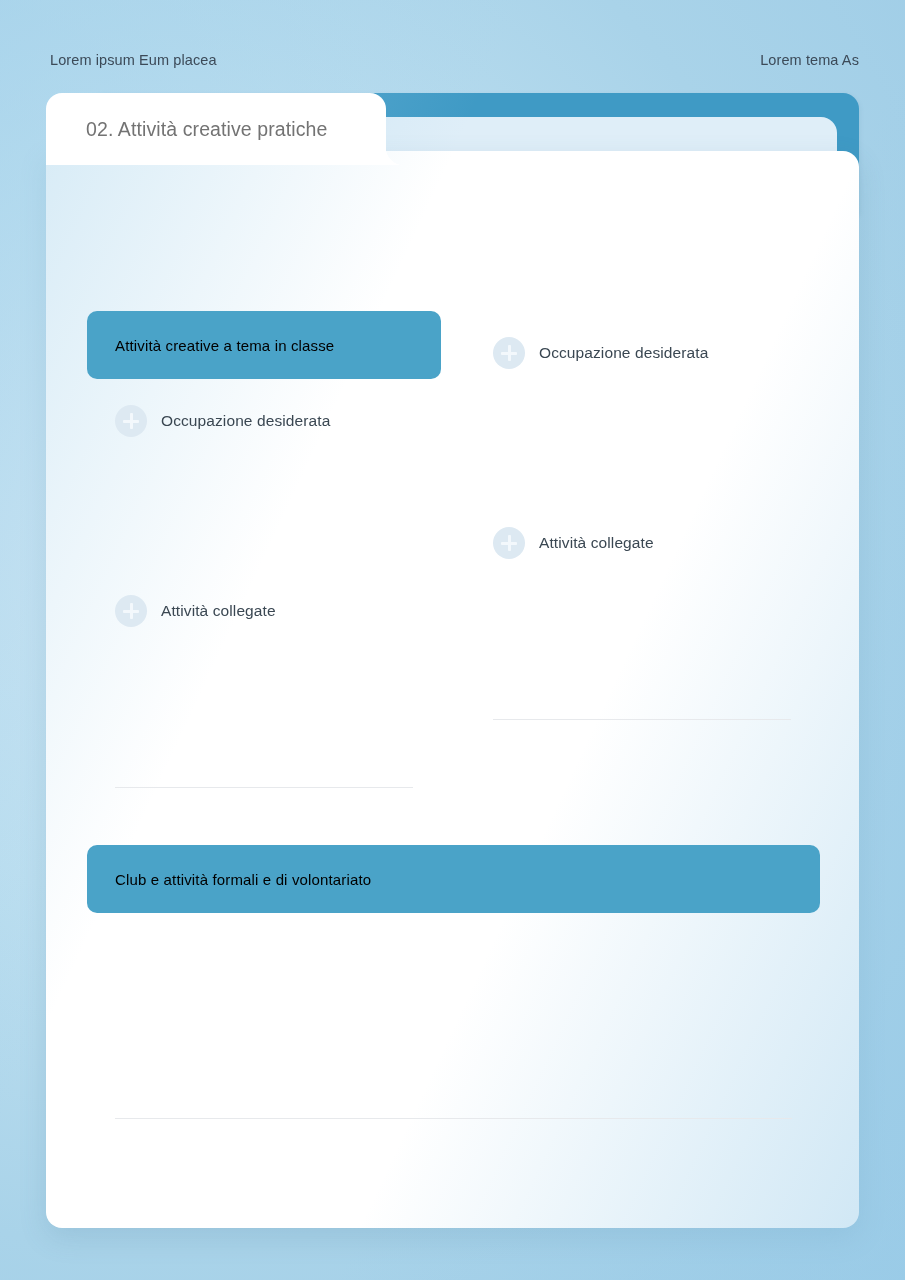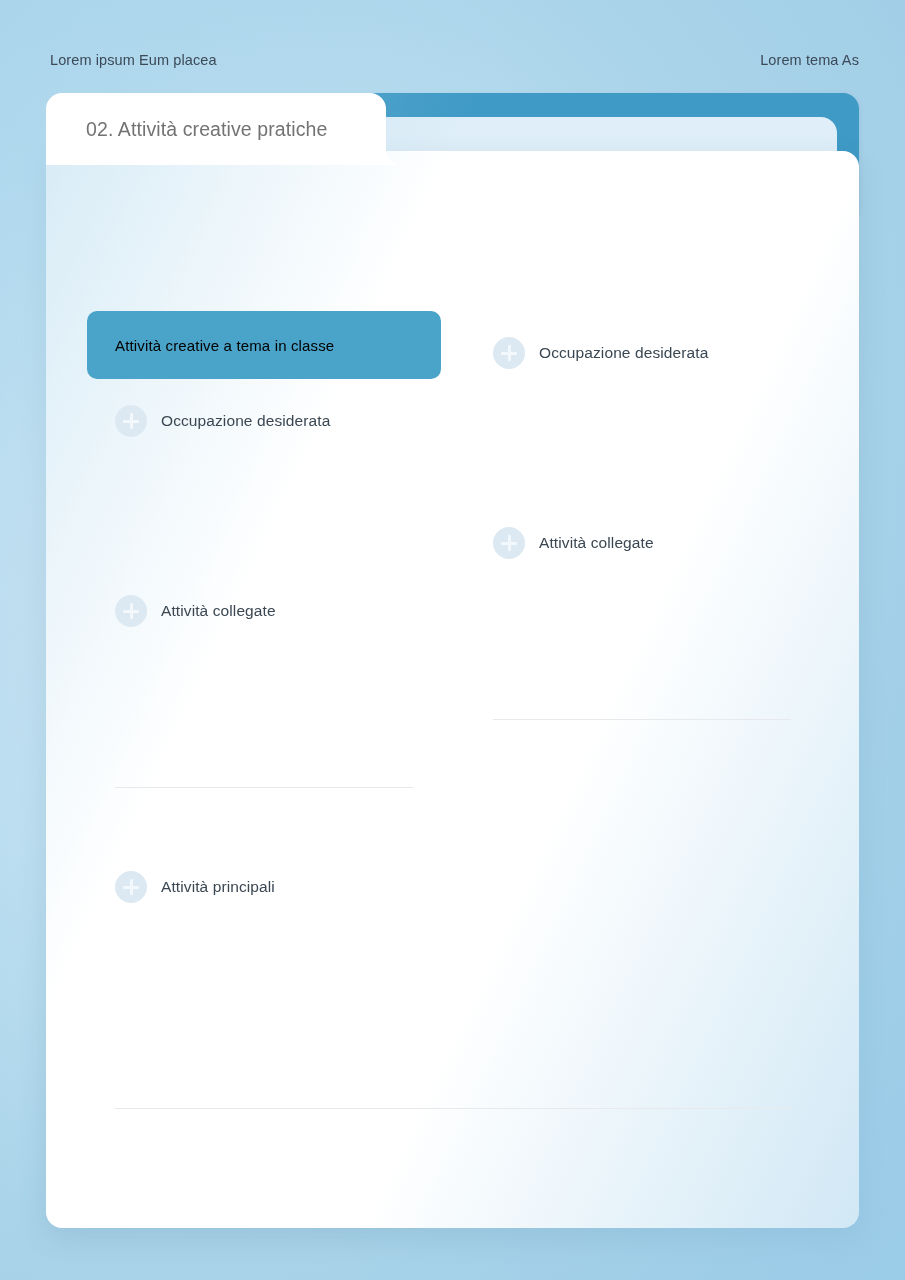--- a/index.html
+++ b/index.html
@@ -266,25 +266,24 @@
             <span class="field-label">Attività collegate</span>
           </div>
           <div class="spacer-lg"></div>
 
           <div class="divider"></div>
         </div>
 
       </div>
 
       <div class="full-section">
-
-        <div class="field">
-          <span class="plus-icon"></span>
-          <span class="field-label">Attività principali</span>
+        <div class="sec-head">
+          <span>Club e attività formali e di volontariato</span>
         </div>
+
         <div class="spacer-xl"></div>
 
         <div class="divider-wide"></div>
       </div>
 
     </div>
   </div>
 </div>
 
 </body></html>

